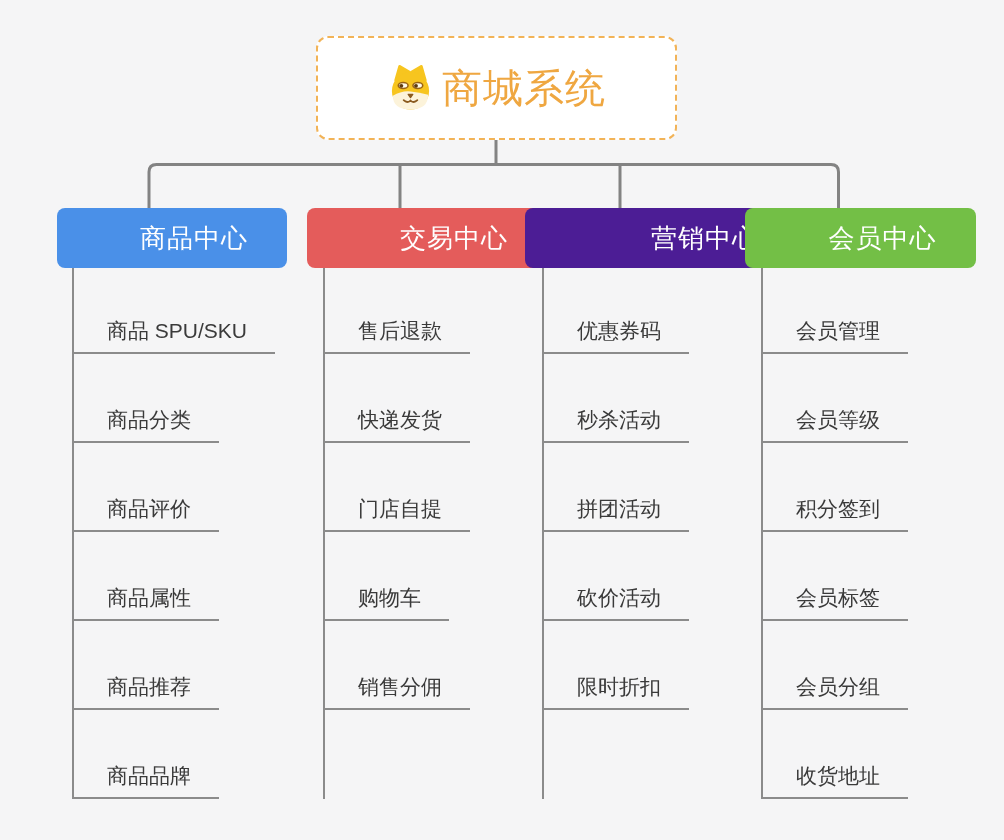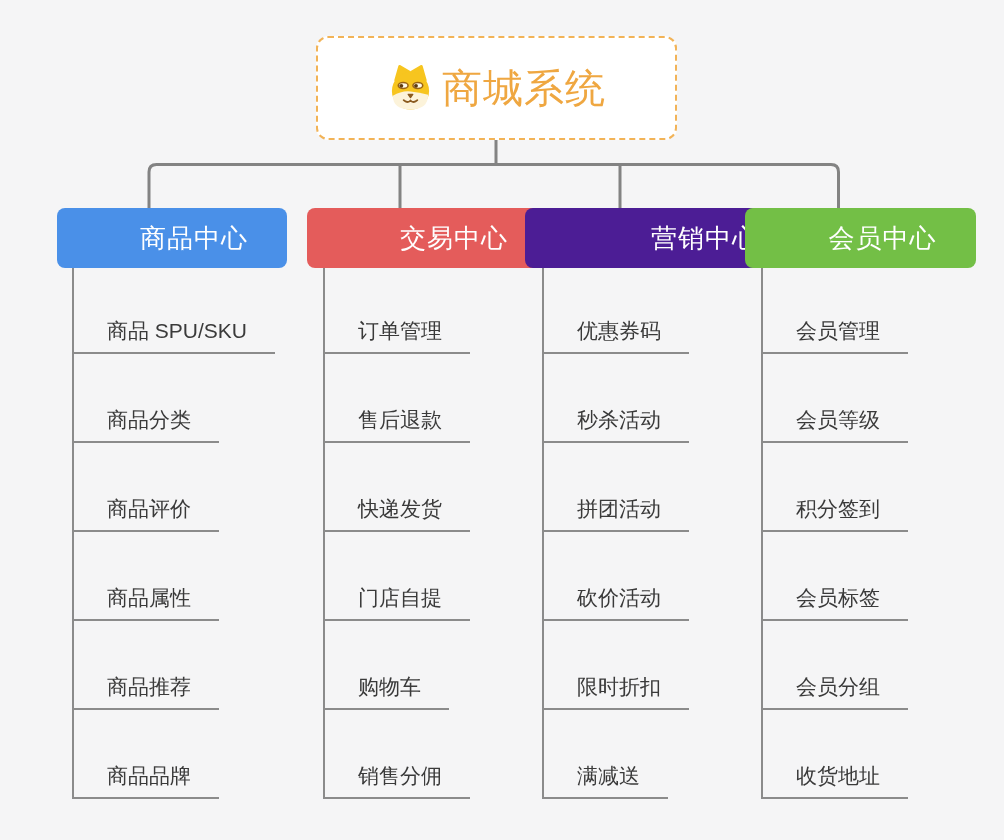--- a/index.html
+++ b/index.html
@@ -117,23 +117,20 @@
     <div class="item">
         <span class="leaf-label">商品推荐</span>
       </div>
     <div class="item">
         <span class="leaf-label">商品品牌</span>
       </div>
   </div>
 
   <div class="col c1">
     <div class="item">
-        <span class="leaf-label">订单管理</span>
-      </div>
-    <div class="item">
         <span class="leaf-label">售后退款</span>
       </div>
     <div class="item">
         <span class="leaf-label">快递发货</span>
       </div>
     <div class="item">
         <span class="leaf-label">门店自提</span>
       </div>
     <div class="item">
         <span class="leaf-label">购物车</span>
@@ -152,23 +149,20 @@
       </div>
     <div class="item">
         <span class="leaf-label">拼团活动</span>
       </div>
     <div class="item">
         <span class="leaf-label">砍价活动</span>
       </div>
     <div class="item">
         <span class="leaf-label">限时折扣</span>
       </div>
-    <div class="item">
-        <span class="leaf-label">满减送</span>
-      </div>
   </div>
 
   <div class="col c3">
     <div class="item">
         <span class="leaf-label">会员管理</span>
       </div>
     <div class="item">
         <span class="leaf-label">会员等级</span>
       </div>
     <div class="item">

